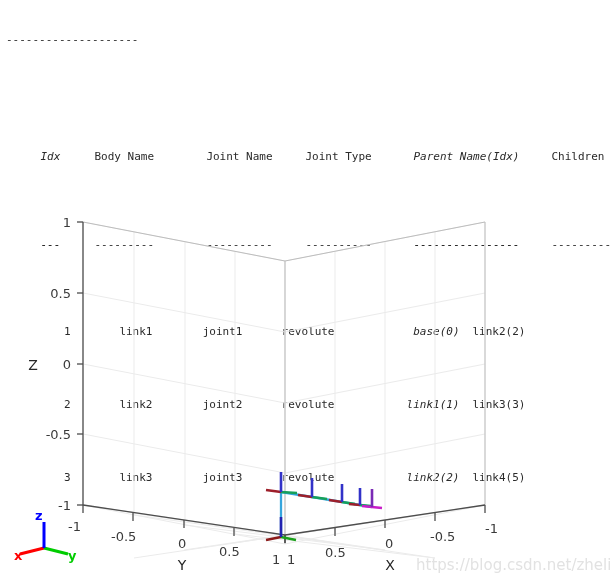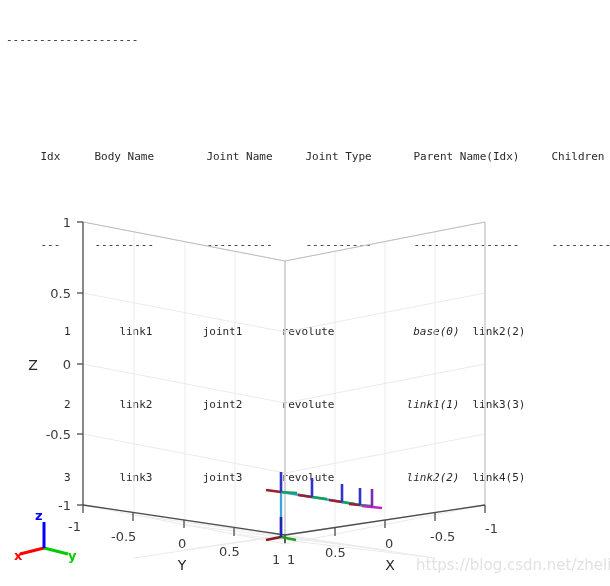--- a/index.html
+++ b/index.html
@@ -33,25 +33,25 @@
   .trow { display: block; white-space: pre; }
 
   
   .c-idx      { display: inline-block; width: 38px;  text-align: right; }
   .c-body     { display: inline-block; width: 82px;  text-align: right; }
   .c-joint    { display: inline-block; width: 90px;  text-align: right; }
   .c-type     { display: inline-block; width: 92px;  text-align: right; }
   .c-parent   { display: inline-block; width: 125px; text-align: right; font-style: italic; }
   .c-children { display: inline-block; width: 110px; text-align: left; padding-left: 13px; }
 
-  .h-idx      { display: inline-block; width: 38px;  text-align: left;  padding-left: 8px;}
+  .h-idx      { display: inline-block; width: 38px;  text-align: left;  padding-left: 8px; font-style: italic;}
   .h-body     { display: inline-block; width: 82px;  text-align: left;  padding-left: 16px;}
   .h-joint    { display: inline-block; width: 90px;  text-align: center;  padding-left: 18px;}
   .h-type     { display: inline-block; width: 92px;  text-align: left;  padding-left: 21px;}
-  .h-parent   { display: inline-block; width: 125px; text-align: left;  padding-left: 16px;}
+  .h-parent   { display: inline-block; width: 125px; text-align: left;  padding-left: 16px; font-style: italic;}
   .h-children { display: inline-block; width: 110px; text-align: left;  padding-left: 13px;}
 
   
   #figure {
     position: absolute;
     left: 0;
     top: 170px;
     width: 610px;
     height: 416px;
   }

